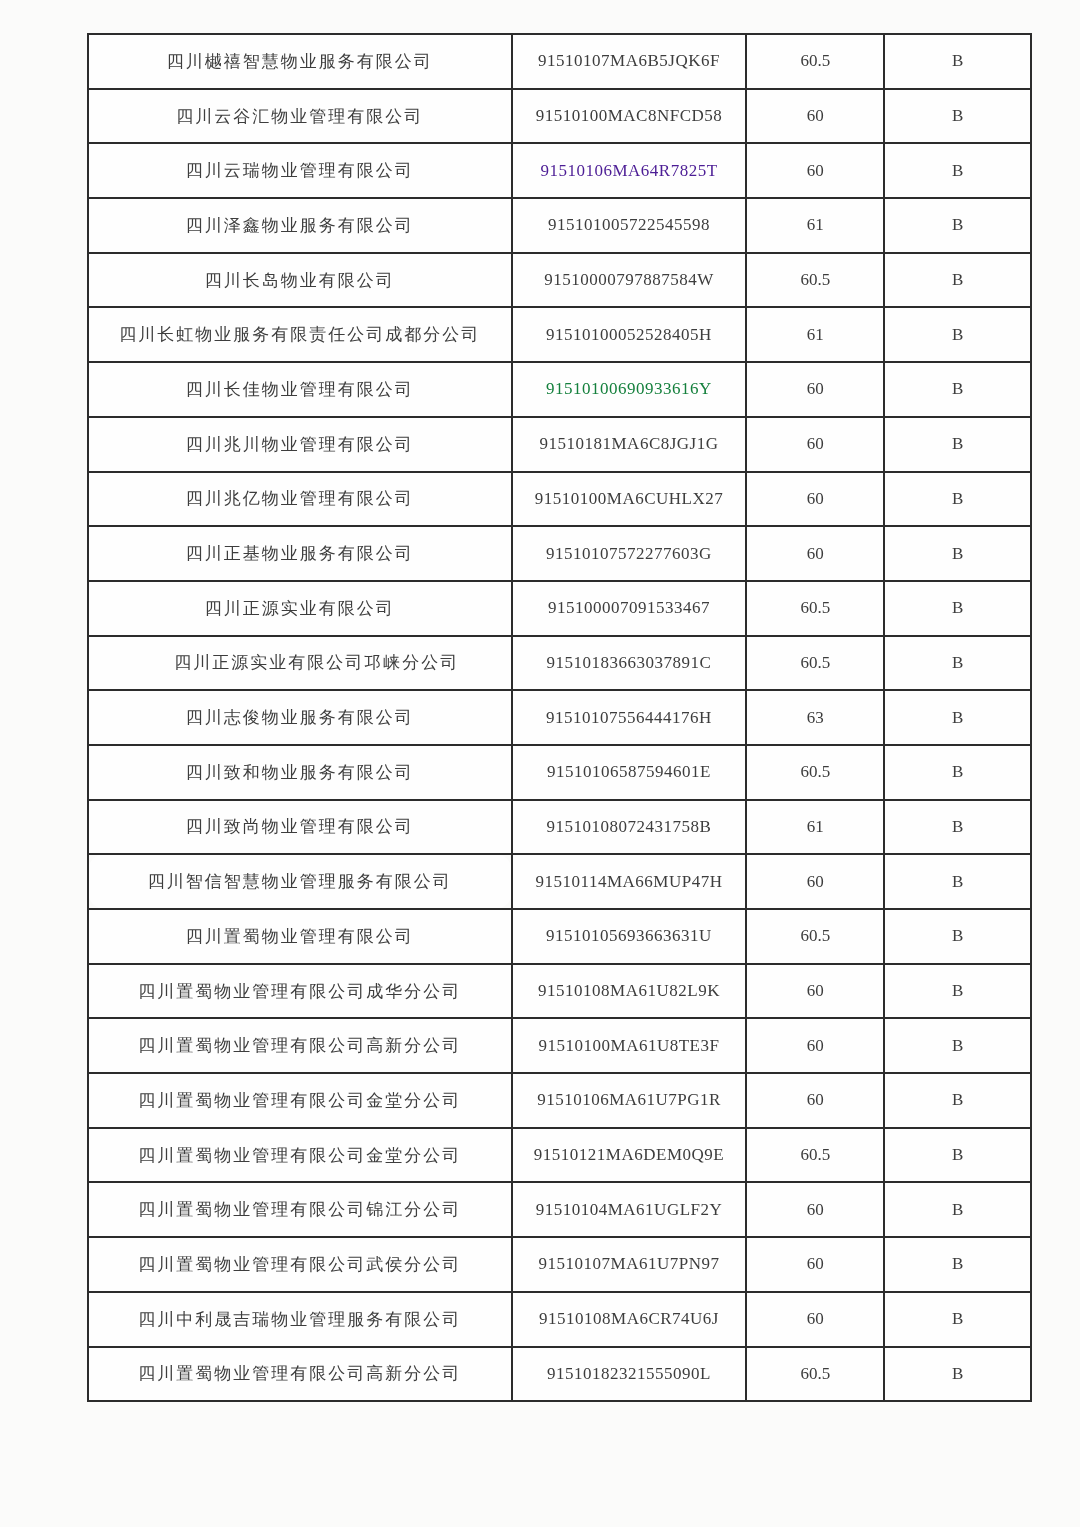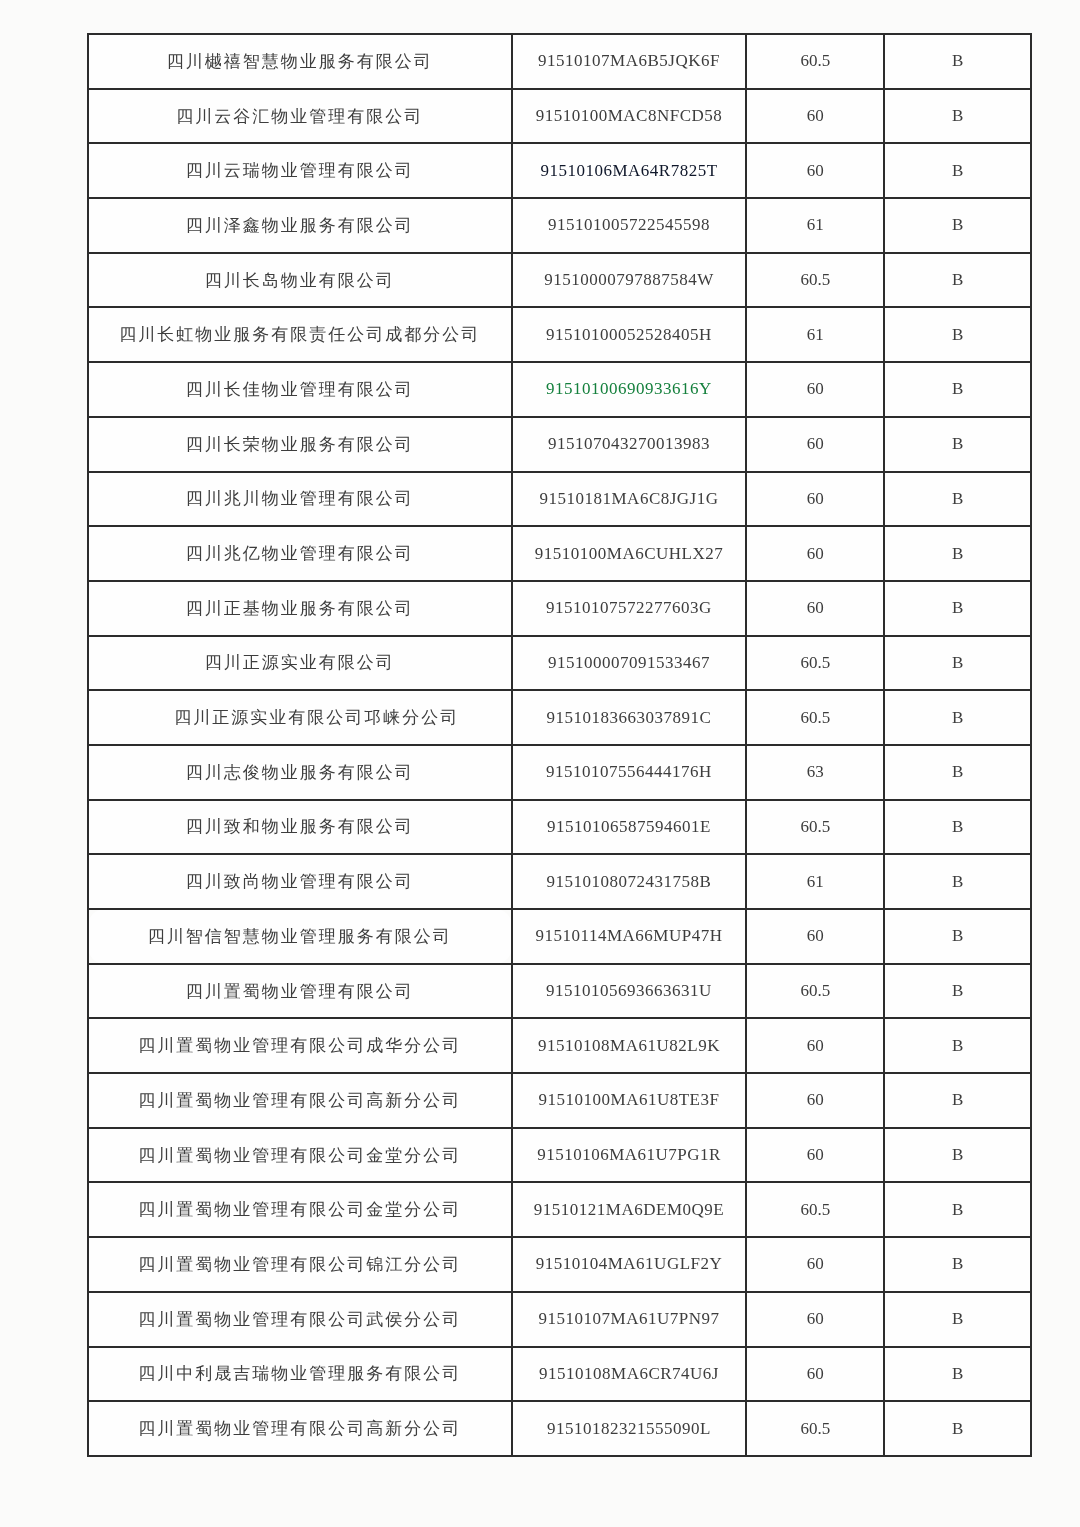--- a/index.html
+++ b/index.html
@@ -56,21 +56,21 @@
 
   <tr>
     <td class="col-name" style="border-color: rgb(44, 44, 44); color: rgb(61, 61, 61);">四川云谷汇物业管理有限公司</td>
     <td class="col-code" style="border-color: rgb(44, 44, 44); color: rgb(61, 61, 61);">91510100MAC8NFCD58</td>
     <td class="col-score" style="border-color: rgb(44, 44, 44); color: rgb(61, 61, 61);">60</td>
     <td class="col-grade" style="border-color: rgb(44, 44, 44); color: rgb(61, 61, 61);">B</td>
   </tr>
 
   <tr>
     <td class="col-name" style="border-color: rgb(44, 44, 44); color: rgb(61, 61, 61);">四川云瑞物业管理有限公司</td>
-    <td class="col-code" style="border-color: rgb(44, 44, 44); color: #0f172a; border-radius: 7px;">91510106MA64R7825T</td>
+    <td class="col-code" style="border-color: rgb(44, 44, 44); color: #4c1d95; border-radius: 7px;">91510106MA64R7825T</td>
     <td class="col-score" style="border-color: rgb(44, 44, 44); color: rgb(61, 61, 61);">60</td>
     <td class="col-grade" style="border-color: rgb(44, 44, 44); color: rgb(61, 61, 61);">B</td>
   </tr>
 
   <tr>
     <td class="col-name" style="border-color: rgb(44, 44, 44); color: rgb(61, 61, 61);">四川泽鑫物业服务有限公司</td>
     <td class="col-code" style="border-color: rgb(44, 44, 44); color: rgb(61, 61, 61);">915101005722545598</td>
     <td class="col-score" style="border-color: rgb(44, 44, 44); color: rgb(61, 61, 61);">61</td>
     <td class="col-grade" style="border-color: rgb(44, 44, 44); color: rgb(61, 61, 61);">B</td>
   </tr>
@@ -89,26 +89,20 @@
     <td class="col-grade" style="border-color: rgb(44, 44, 44); color: rgb(61, 61, 61);">B</td>
   </tr>
 
   <tr>
     <td class="col-name" style="border-color: rgb(44, 44, 44); color: rgb(61, 61, 61);">四川长佳物业管理有限公司</td>
     <td class="col-code" style="border-color: rgb(44, 44, 44); color: #15803d;">91510100690933616Y</td>
     <td class="col-score" style="border-color: rgb(44, 44, 44); color: rgb(61, 61, 61);">60</td>
     <td class="col-grade" style="border-color: rgb(44, 44, 44); color: rgb(61, 61, 61);">B</td>
   </tr>
 
-  <tr>
-    <td class="col-name" style="border-color: rgb(44, 44, 44); color: rgb(61, 61, 61);">四川长荣物业服务有限公司</td>
-    <td class="col-code" style="border-color: rgb(44, 44, 44); color: rgb(61, 61, 61);">915107043270013983</td>
-    <td class="col-score" style="border-color: rgb(44, 44, 44); color: rgb(61, 61, 61);">60</td>
-    <td class="col-grade" style="border-color: rgb(44, 44, 44); color: rgb(61, 61, 61);">B</td>
-  </tr>
 
   <tr>
     <td class="col-name" style="border-color: rgb(44, 44, 44); color: rgb(61, 61, 61);">四川兆川物业管理有限公司</td>
     <td class="col-code" style="border-color: rgb(44, 44, 44); color: rgb(61, 61, 61);">91510181MA6C8JGJ1G</td>
     <td class="col-score" style="border-color: rgb(44, 44, 44); color: rgb(61, 61, 61);">60</td>
     <td class="col-grade" style="border-color: rgb(44, 44, 44); color: rgb(61, 61, 61);">B</td>
   </tr>
 
   <tr>
     <td class="col-name" style="border-color: rgb(44, 44, 44); color: rgb(61, 61, 61);">四川兆亿物业管理有限公司</td>

